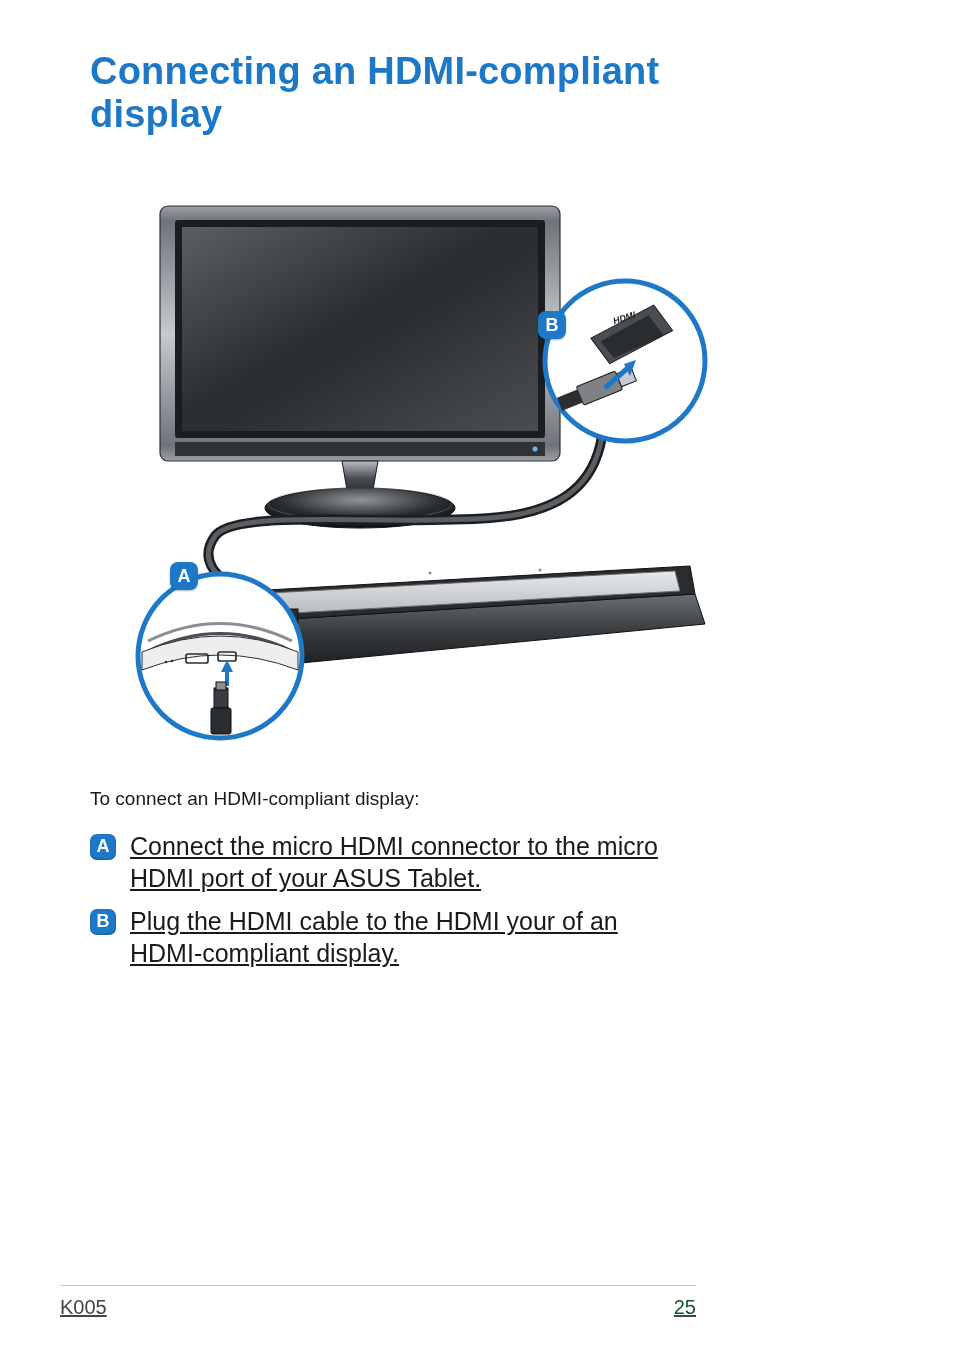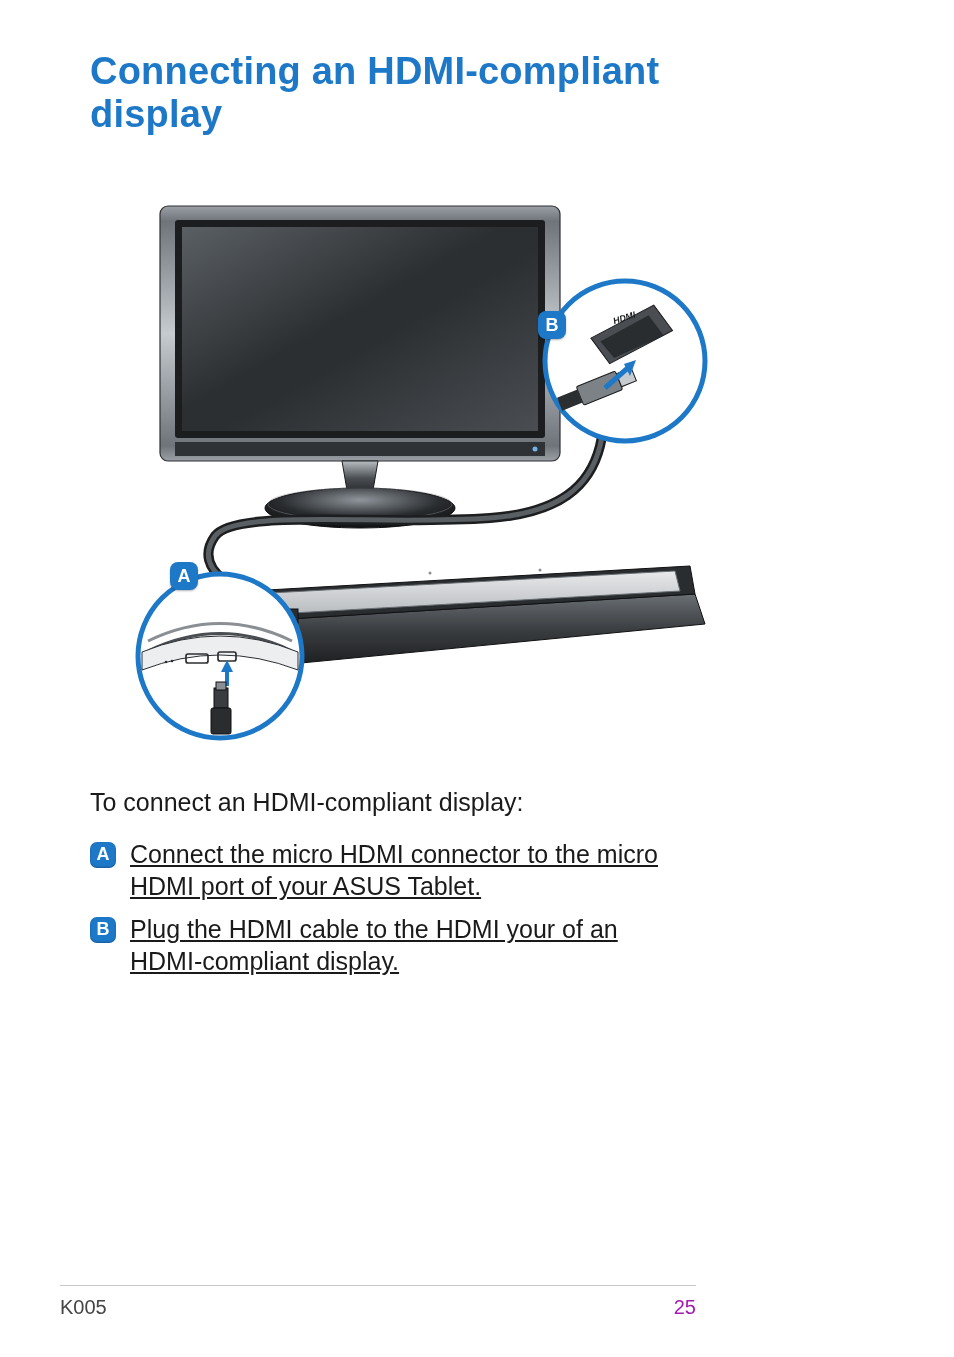--- a/index.html
+++ b/index.html
@@ -26,21 +26,21 @@
     margin: 0 0 60px 0;
     letter-spacing: 0.2px;
   }
   .diagram-wrap {
     width: 595px;
     height: 550px;
     margin-left: 30px;
     position: relative;
   }
   .intro {
-    font-size: 25px;
+    font-size: 19px;
     margin: 40px 0 18px 0;
     line-height: 1.35;
   }
   .steps {
     list-style: none;
     padding: 0;
     margin: 0;
   }
   .steps li {
     display: flex;
@@ -70,22 +70,23 @@
     position: absolute;
     left: 60px;
     right: 60px;
     bottom: 38px;
     border-top: 1px solid #c9c9c9;
     padding-top: 10px;
     display: flex;
     justify-content: space-between;
     font-size: 20px;
     color: #444;
-  }
-  .footer .pageno { color: #a21caf; }
+    text-decoration: underline;
+  }
+  .footer .pageno { color: #14532d; }
   
   .callout-label {
     position: absolute;
     width: 28px;
     height: 28px;
     border-radius: 8px;
     background: #1e78c8;
     color: #fff;
     font-weight: 700;
     font-size: 18px;

